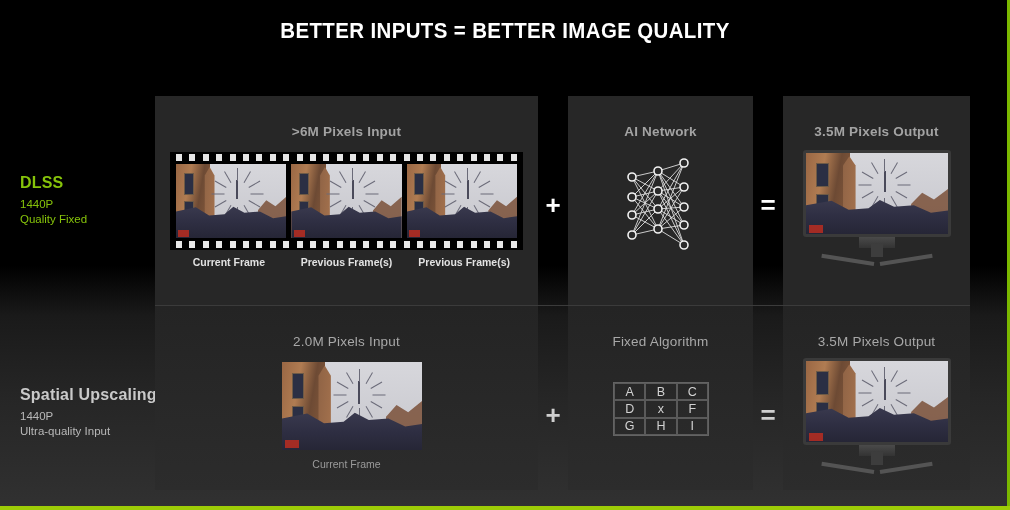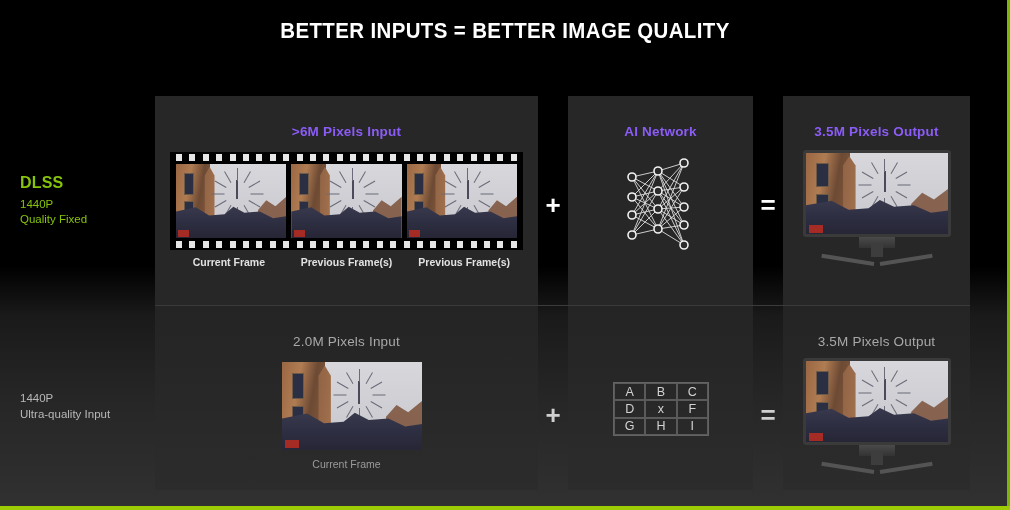--- a/index.html
+++ b/index.html
@@ -98,21 +98,21 @@
   }
 
   .panel-head {
     position: absolute;
     top: 28px; left: 0; width: 100%;
     text-align: center;
     font-size: 13.5px;
     font-weight: bold;
     letter-spacing: 0.2px;
   }
-  .panel.top .panel-head    { color: #8b5cf6; }
+  .panel.top .panel-head    { color: #a3a3a3; }
   .panel.bottom .panel-head { color: #a8a8a8; font-weight: normal; font-size: 13.5px; }
 
   
   .op {
     position: absolute;
     color: #ffffff;
     font-size: 26px;
     font-weight: bold;
     text-align: center;
     width: 30px;
@@ -314,20 +314,21 @@
 
   <div class="row-label" id="label-dlss">
     <div class="name">DLSS</div>
     <div class="sub">
       <span>1440P</span><br>
       <span>Quality Fixed</span>
     </div>
   </div>
 
   <div class="row-label" id="label-spatial">
+    <div class="name">Spatial Upscaling</div>
     <div class="sub">
       <span>1440P</span><br>
       <span>Ultra-quality Input</span>
     </div>
   </div>
 
   <div class="panel top col-a">
     <div class="panel-head">&gt;6M Pixels Input</div>
 
     <div class="filmstrip">
@@ -614,20 +615,21 @@
           <div class="shadow"></div>
           <div class="red"></div>
         </div>
       </div>
     <div class="single-caption">Current Frame</div>
   </div>
 
   <div class="op" id="op-plus-bot">+</div>
 
   <div class="panel bottom col-b">
+    <div class="panel-head">Fixed Algorithm</div>
     <div class="algo-grid" id="algo-grid">
         <div>A</div>
         <div>B</div>
         <div>C</div>
         <div>D</div>
         <div>x</div>
         <div>F</div>
         <div>G</div>
         <div>H</div>
         <div>I</div>

